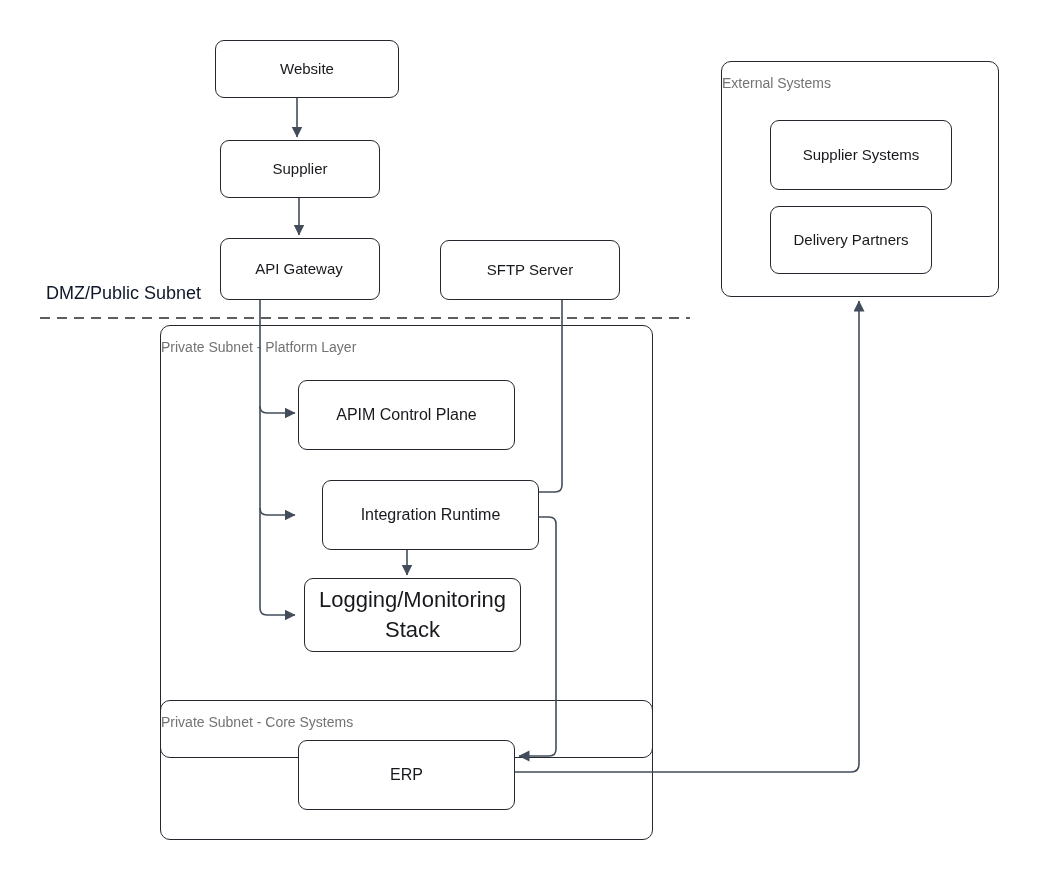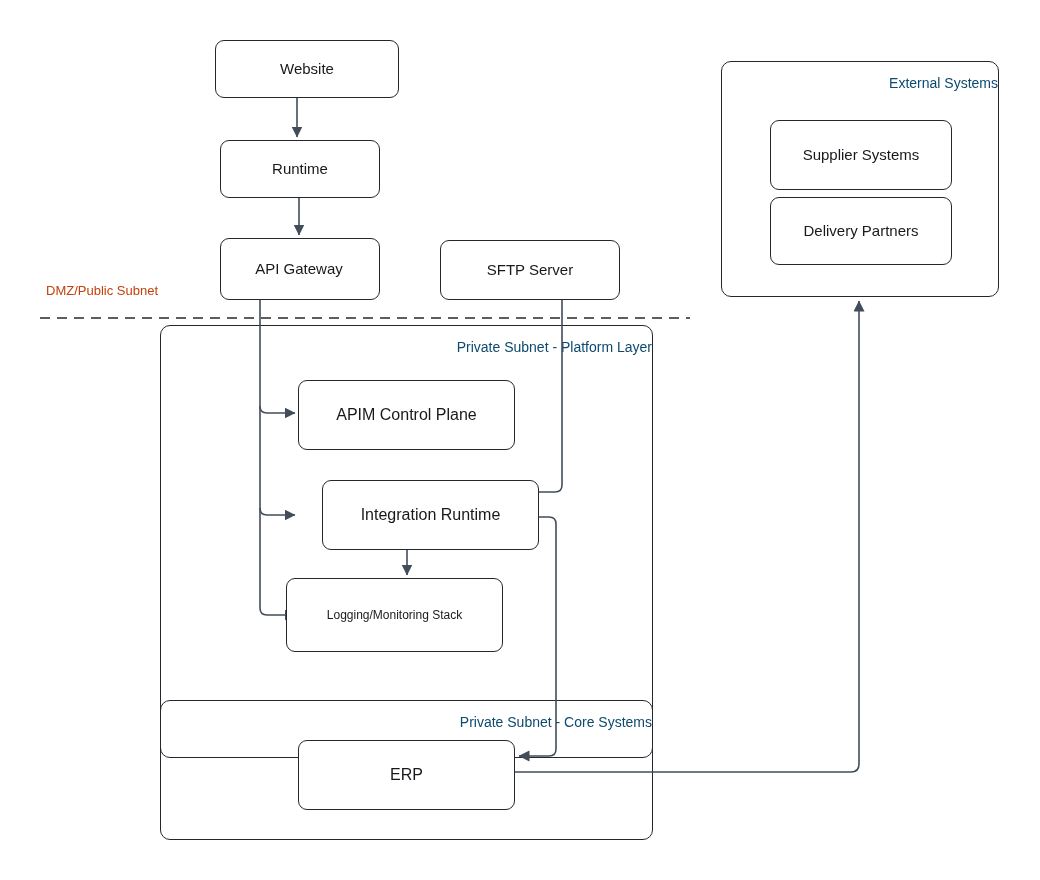--- a/index.html
+++ b/index.html
@@ -27,44 +27,44 @@
     position: absolute;
     border: 1.6px solid #24282e;
     border-radius: 10px;
     background: transparent;
     z-index: 0;
     box-sizing: border-box;
   }
   .container-title {
     position: absolute;
     left: 0; right: 0;
-    text-align: right;
+    text-align: left;
     font-size: 14px;
-    color: #0c4a6e;
+    color: #737373;
   }
   .node {
     position: absolute;
     border: 1.6px solid #24282e;
     border-radius: 9px;
     background: #ffffff;
     z-index: 2;
     box-sizing: border-box;
     display: flex;
     align-items: center;
     justify-content: center;
     text-align: center;
     font-size: 15px;
     line-height: 1.35;
     padding: 4px 10px;
   }
   .zone-label {
     position: absolute;
     z-index: 2;
-    font-size: 13px;
-    color: #c2410c;
+    font-size: 18px;
+    color: #0f172a;
     white-space: nowrap;
   }
 </style>
 </head>
 <body>
 
 <div class="canvas">
 
   <div class="container-box" style="left:721px; top:61px; width:278px; height:236px;">
     <div class="container-title" style="top:13px;">External Systems</div>
@@ -108,48 +108,48 @@
     </g>
   </svg>
 
   <div class="zone-label" style="left:46px; top:283px;">DMZ/Public Subnet</div>
 
   <div class="node" style="left:215px; top:40px; width:184px; height:58px;">
     <span>Website</span>
   </div>
 
   <div class="node" style="left:220px; top:140px; width:160px; height:58px;">
-    <span>Runtime</span>
+    <span>Supplier</span>
   </div>
 
   <div class="node" style="left:220px; top:238px; width:160px; height:62px;padding-left:8px;">
     <span>API Gateway</span>
   </div>
 
   <div class="node" style="left:440px; top:240px; width:180px; height:60px;">
     <span>SFTP Server</span>
   </div>
 
   <div class="node" style="left:298px; top:380px; width:217px; height:70px; font-size:16px;">
     <span>APIM Control Plane</span>
   </div>
 
   <div class="node" style="left:298px; top:480px; width:217px; height:70px; font-size:16px;margin-left:24px;">
     <span>Integration Runtime</span>
   </div>
 
-  <div class="node" style="left:286px; top:578px; width:217px; height:74px; font-size:12px; padding:4px 22px;">
+  <div class="node" style="left:304px; top:578px; width:217px; height:74px; font-size:22px; padding:4px 22px;">
     <span>Logging/Monitoring Stack</span>
   </div>
 
   <div class="node" style="left:770px; top:120px; width:182px; height:70px;">
     <span>Supplier Systems</span>
   </div>
 
   <div class="node" style="left:298px; top:740px; width:217px; height:70px; font-size:16px;">
     <span>ERP</span>
   </div>
 
-  <div class="node" style="left:770px; top:197px; width:182px; height:68px;">
+  <div class="node" style="left:770px; top:206px; width:162px; height:68px;">
     <span>Delivery Partners</span>
   </div>
 
 </div>
 
 </body></html>

